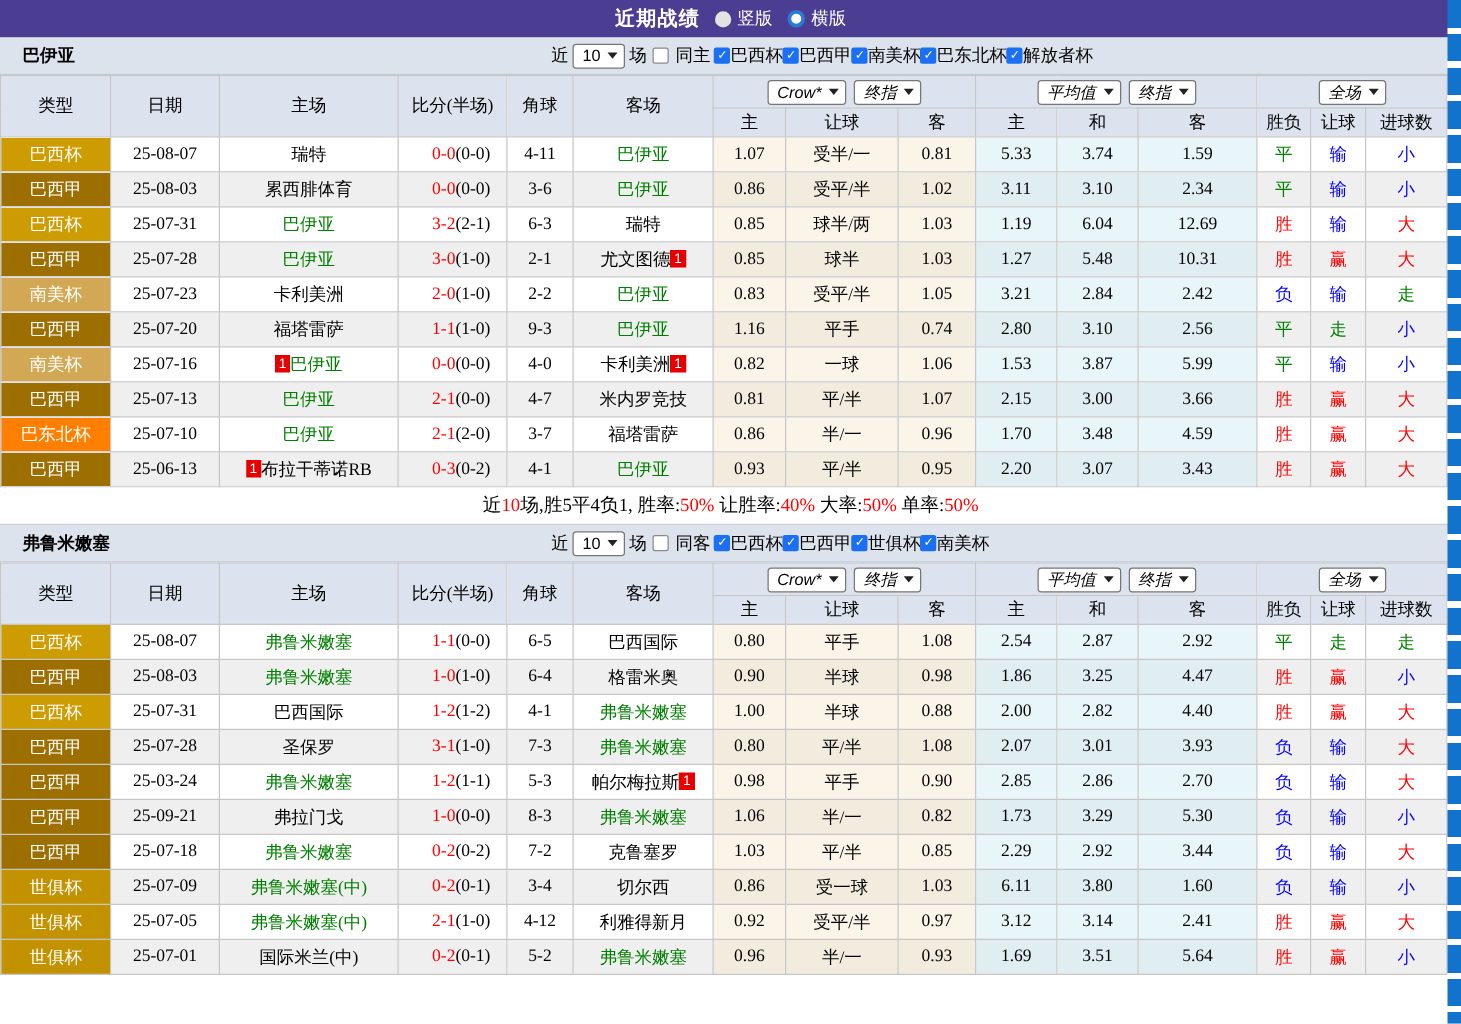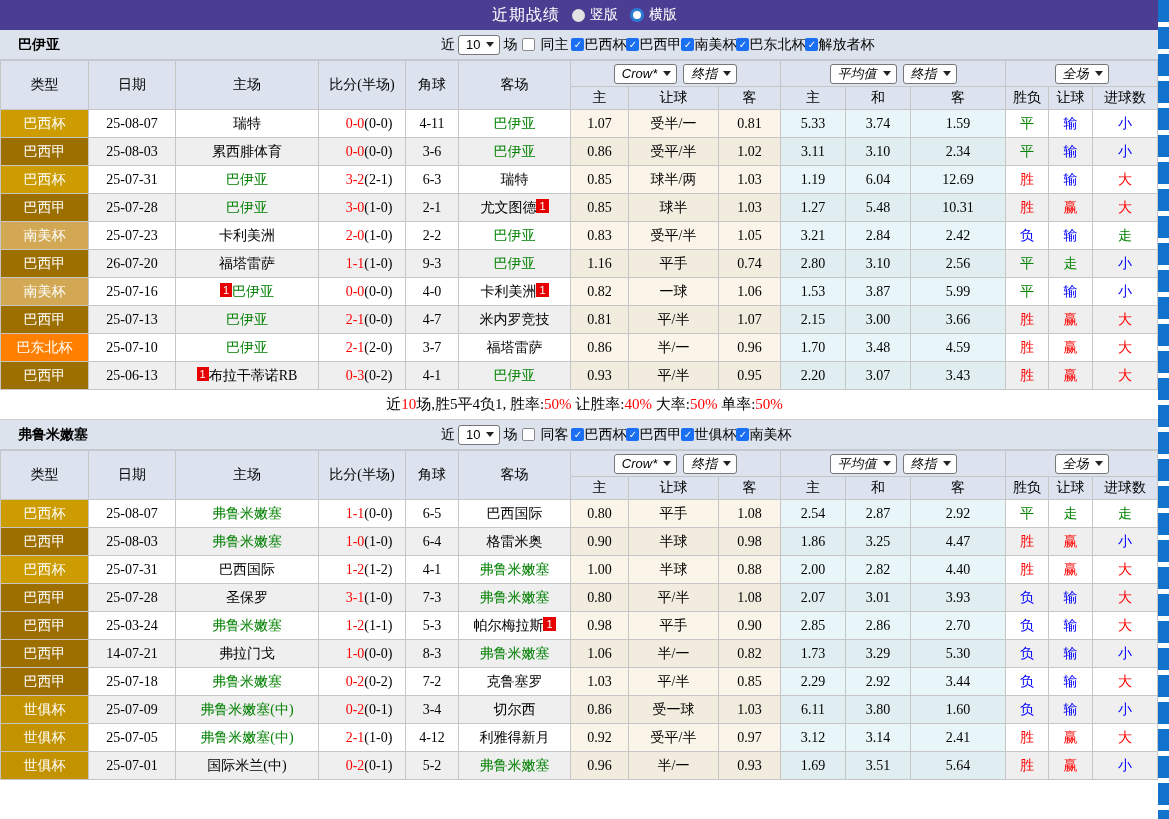--- a/index.html
+++ b/index.html
@@ -12,21 +12,21 @@
   
   .blue-strip {
     position:absolute; right:0; top:0; width:11px; height:819px; z-index:20;
     background:repeating-linear-gradient(to bottom, var(--strip-blue,#1173CC) 0 22px, #fff 22px 27px);
   }
   
   .topbar {
     height:30px; background:var(--topbar-bg,#4B3E92); color:#fff;
     display:flex; align-items:center; justify-content:center; gap:12px;
   }
-  .topbar-title { font-weight:normal; font-size:16px; letter-spacing:1px; }
+  .topbar-title { font-weight:bold; font-size:16px; letter-spacing:1px; }
   .radio-opt { display:flex; align-items:center; gap:5px; font-size:14px; }
   .radio-dot { width:13px; height:13px; border-radius:50%; background:#DGDGDG; }
   .radio-dot.sel { background:#E3E3E3; width:13px; height:13px; }
   .radio-dot.un  { background:#fff; border:3px solid #2A7BD4; width:14px; height:14px; }
   
   .section-bar {
     height:30px; background:#DDE3EC; position:relative;
     display:flex; align-items:center; border-bottom:1px solid #C3CAD6;
   }
   .team-name { font-weight:bold; font-size:14px; padding-left:18px; }
@@ -281,21 +281,21 @@
     <td class="c-avg">3.21</td>
     <td class="c-avg">2.84</td>
     <td class="c-avg">2.42</td>
     <td class="c-res" style="color: rgb(0, 0, 255);">负</td>
     <td class="c-res" style="color: rgb(0, 0, 255);">输</td>
     <td class="c-res" style="color: rgb(0, 128, 0);">走</td>
   </tr>
 
   <tr class="match-row">
     <td class="c-type" style="background: rgb(156, 111, 0);">巴西甲</td>
-    <td class="c-date">26-07-20</td>
+    <td class="c-date">25-07-20</td>
     <td class="c-team"><span class="tname">福塔雷萨</span></td>
     <td class="c-score"><span class="score-full">1-1</span><span class="score-half">(1-0)</span></td>
     <td class="c-corner">9-3</td>
     <td class="c-team"><span class="tname focal">巴伊亚</span></td>
     <td class="c-crow">1.16</td>
     <td class="c-crow">平手</td>
     <td class="c-crow">0.74</td>
     <td class="c-avg">2.80</td>
     <td class="c-avg">3.10</td>
     <td class="c-avg">2.56</td>
@@ -574,21 +574,21 @@
     <td class="c-avg">2.85</td>
     <td class="c-avg">2.86</td>
     <td class="c-avg">2.70</td>
     <td class="c-res" style="color: rgb(0, 0, 255);">负</td>
     <td class="c-res" style="color: rgb(0, 0, 255);">输</td>
     <td class="c-res" style="color: rgb(255, 0, 0);">大</td>
   </tr>
 
   <tr class="match-row">
     <td class="c-type" style="background: rgb(156, 111, 0);">巴西甲</td>
-    <td class="c-date">14-07-21</td>
+    <td class="c-date">25-09-21</td>
     <td class="c-team"><span class="tname">弗拉门戈</span></td>
     <td class="c-score"><span class="score-full">1-0</span><span class="score-half">(0-0)</span></td>
     <td class="c-corner">8-3</td>
     <td class="c-team"><span class="tname focal">弗鲁米嫩塞</span></td>
     <td class="c-crow">1.06</td>
     <td class="c-crow">半/一</td>
     <td class="c-crow">0.82</td>
     <td class="c-avg">1.73</td>
     <td class="c-avg">3.29</td>
     <td class="c-avg">5.30</td>

